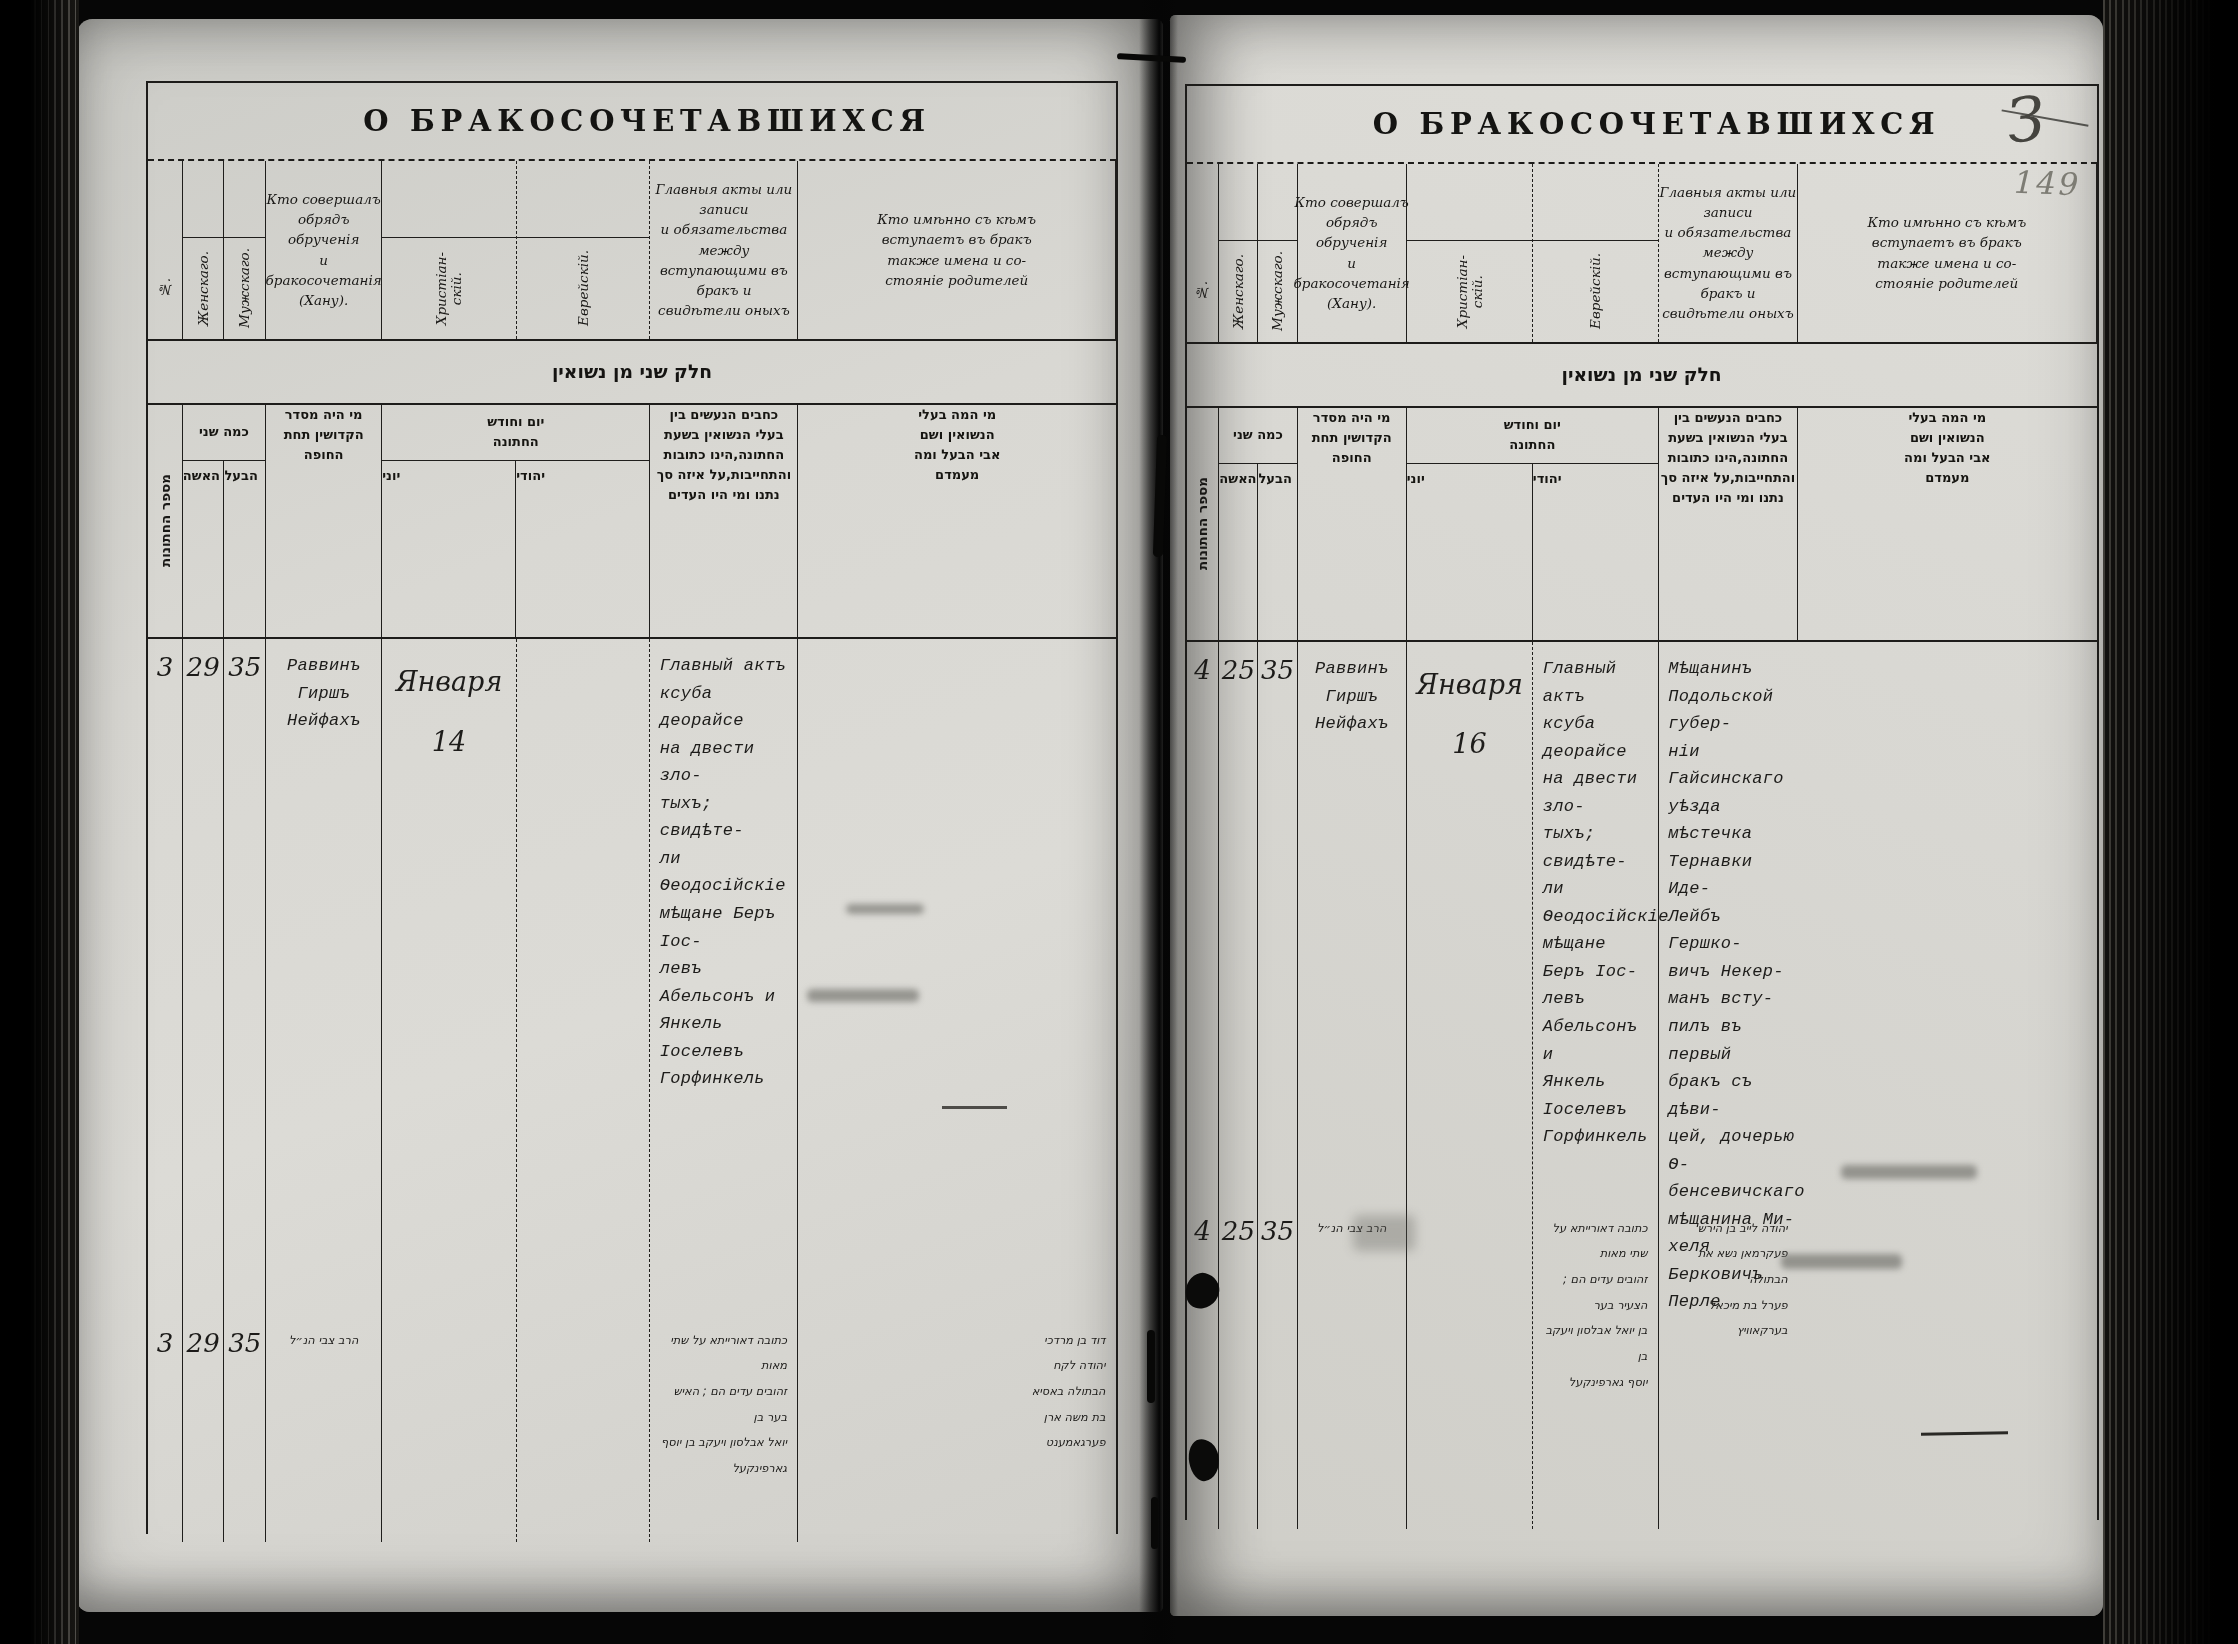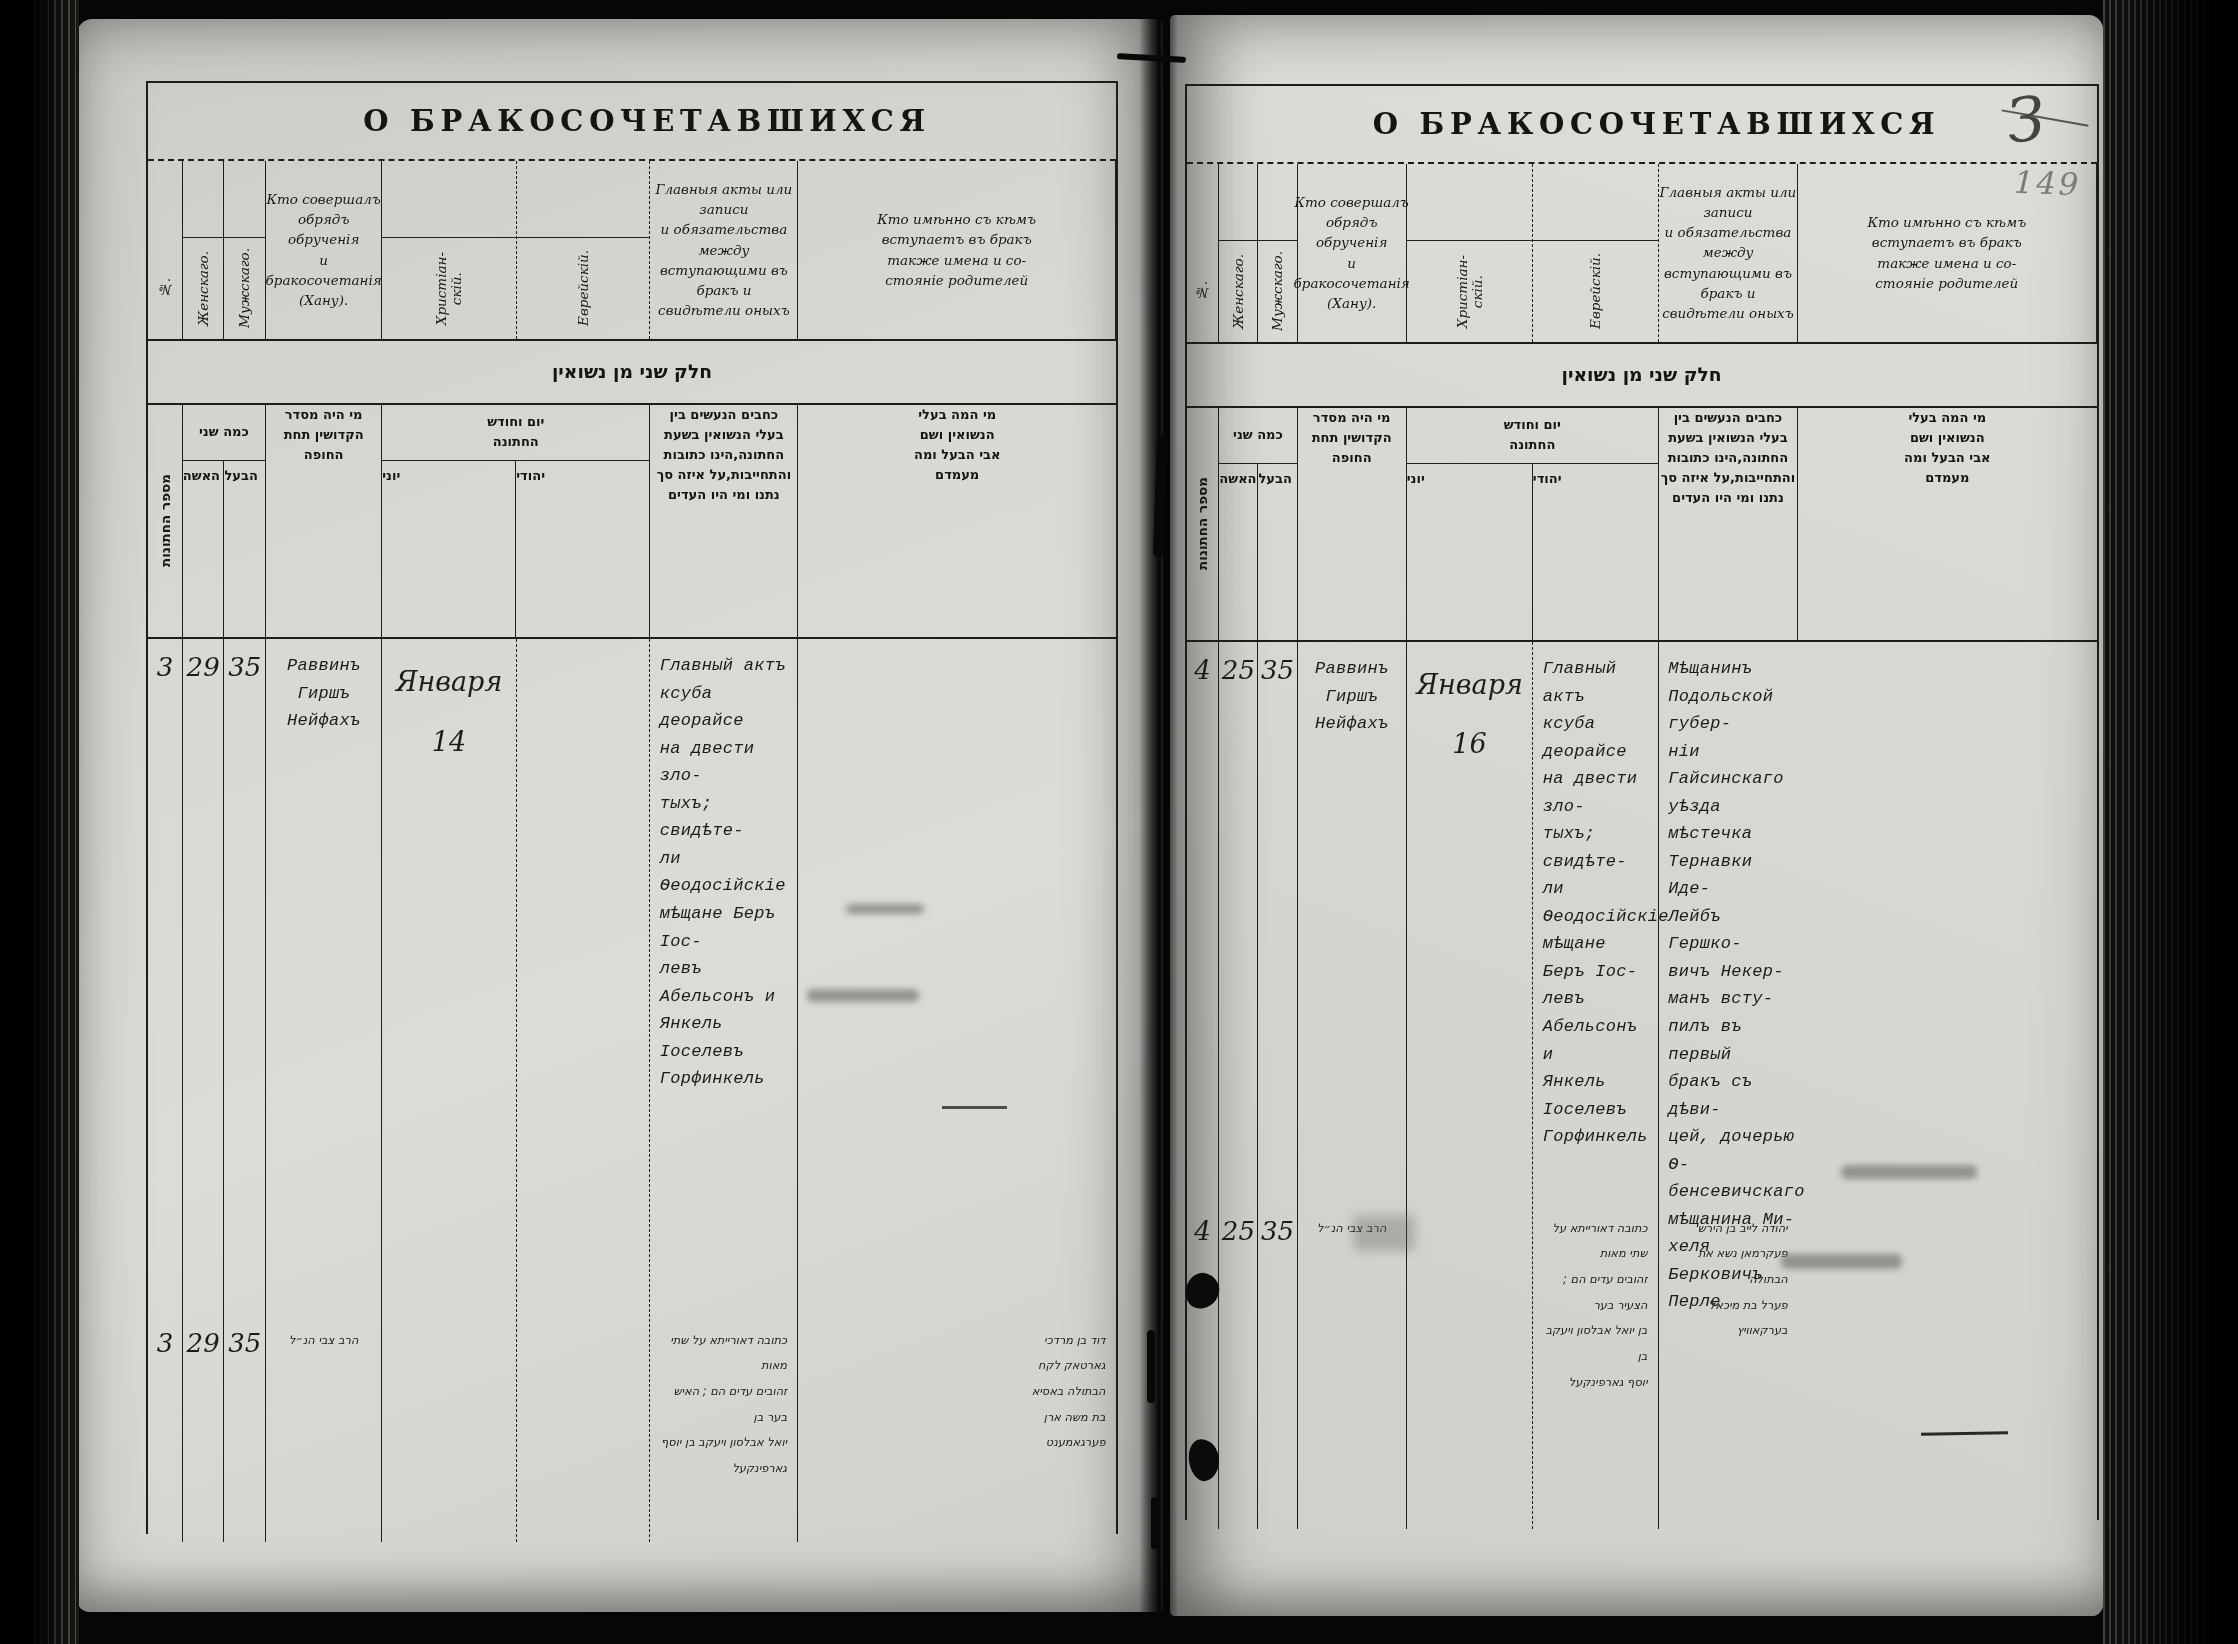--- a/index.html
+++ b/index.html
@@ -222,21 +222,21 @@
 левъ Абельсонъ и
 Янкель Іоселевъ
 Горфинкель</div>
           <div class="e e2L hw-he para">כתובה דאורייתא על שתי מאות
 זהובים עדים הם ; האיש בער בן
 יואל אבלסון ויעקב בן יוסף
 גארפינקעל</div>
         </div>
         <div class="cell">
           <div class="e e2L hw-he para">דוד בן מרדכי
-גארטאק לקח
+יהודה לקח
 הבתולה באסיא
 בת משה ארן
 פערגאמענט</div>
         </div>
       </div>
 
     </div>
   </div>
 
   <div class="page page-right">

